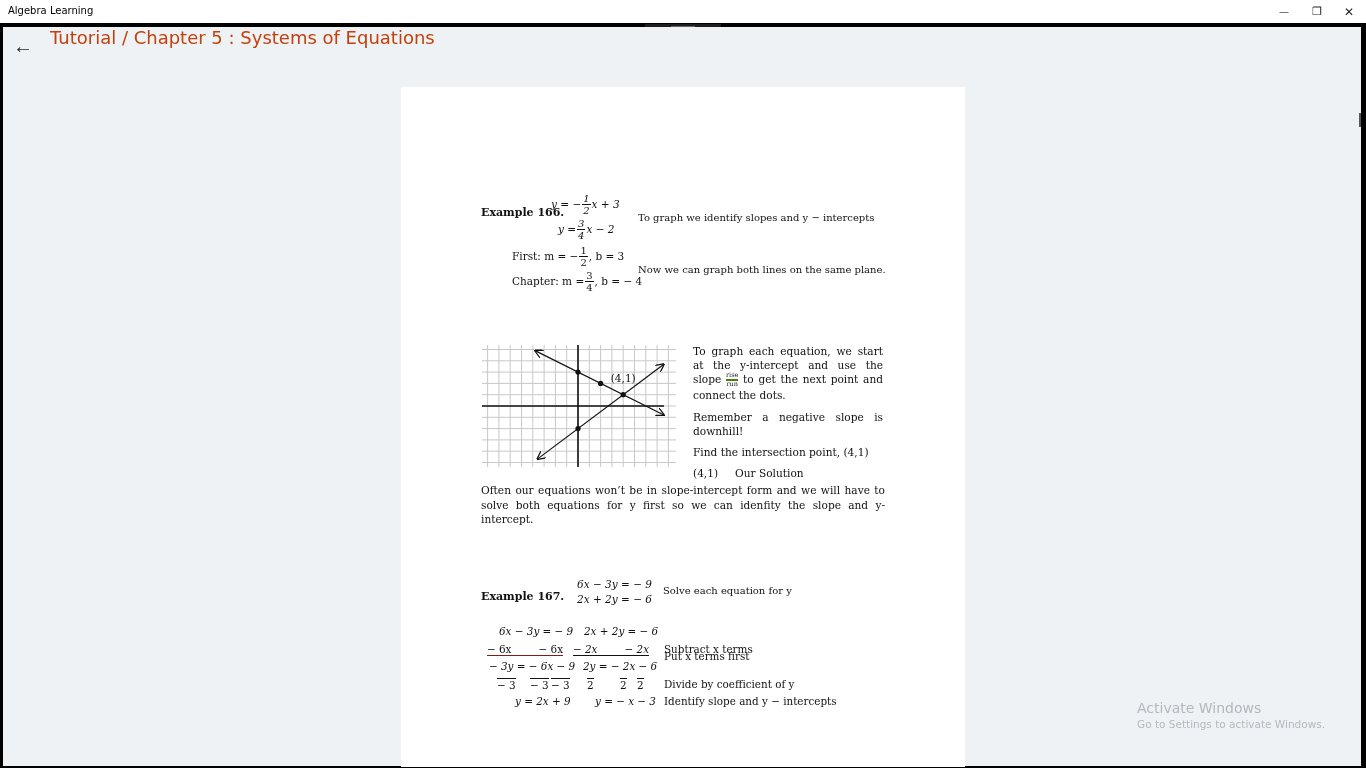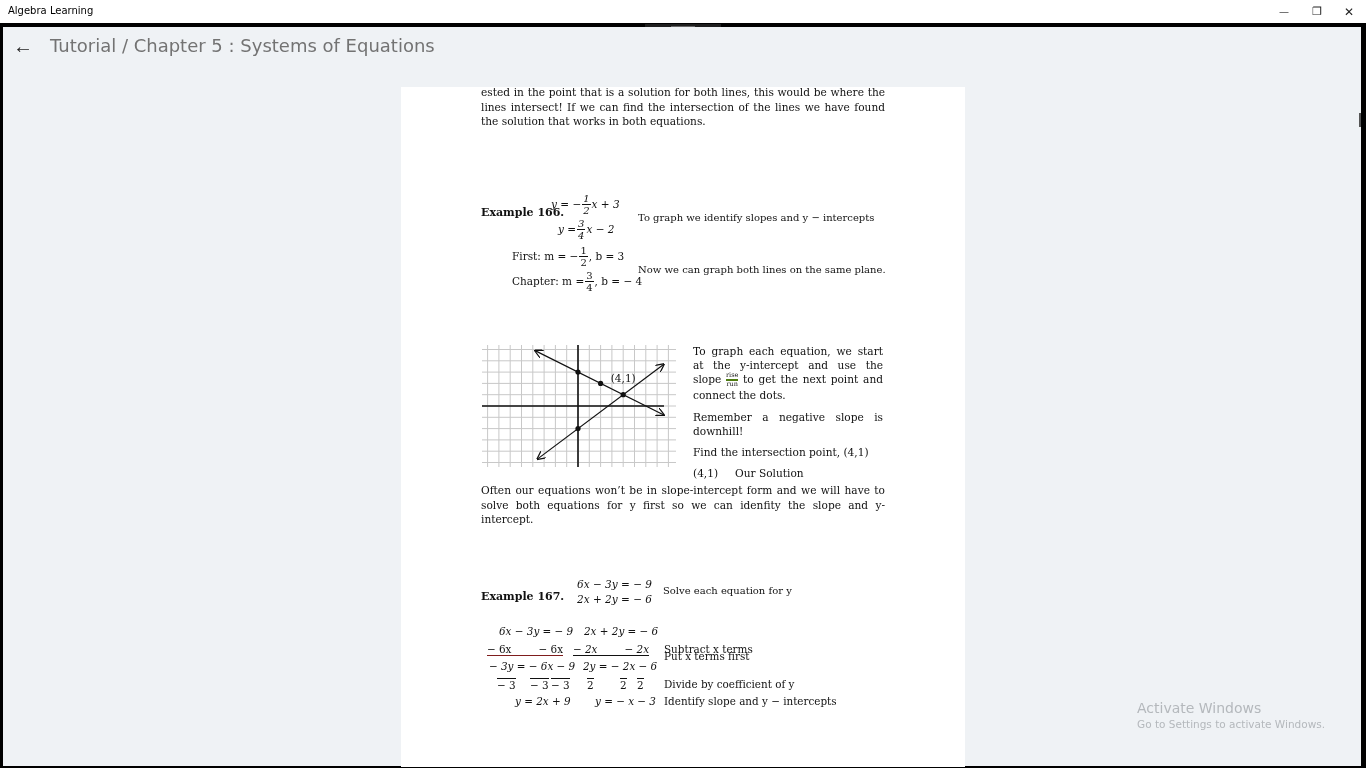--- a/index.html
+++ b/index.html
@@ -6,21 +6,21 @@
   body{width:1366px;height:768px;overflow:hidden;background:#fff;font-family:"Liberation Sans",sans-serif;position:relative;}
   .titlebar{position:absolute;left:0;top:0;width:1366px;height:23px;background:#fff;}
   .titlebar .app-title{position:absolute;left:8px;top:5px;font-size:10px;color:#000;font-family:"DejaVu Sans",sans-serif;}
   .winbtn{position:absolute;top:0;width:34px;height:23px;display:flex;align-items:center;justify-content:center;font-size:12px;color:#222;cursor:pointer;}
   .frame{position:absolute;left:0;top:23px;width:1366px;height:745px;background:#000;}
   .app{position:absolute;left:3px;top:27px;width:1358px;height:739px;background:#eff2f5;}
   .drag-handle{position:absolute;left:645px;top:24px;width:76px;height:8px;background:#1e1e1e;}
   .drag-handle::after{content:"";position:absolute;left:26px;top:2px;width:24px;height:2px;background:#666;}
   .header{position:absolute;left:0;top:0;height:38px;width:100%;}
   .back{position:absolute;left:10px;top:8px;width:22px;height:22px;font-size:20px;line-height:22px;color:#222;cursor:pointer;}
-  .page-title{position:absolute;left:47px;top:8px;font-size:18px;color:#737373;font-family:"DejaVu Sans",sans-serif;font-weight:normal;letter-spacing:0px;}
+  .page-title{position:absolute;left:47px;top:0;font-size:18px;color:#c2410c;font-family:"DejaVu Sans",sans-serif;font-weight:normal;letter-spacing:0px;}
   .scrollbar{position:absolute;left:1356px;top:86px;width:2px;height:14px;background:#555;}
   .paper{position:absolute;left:398px;top:60px;width:564px;height:680px;background:#fff;overflow:hidden;font-family:"DejaVu Serif",serif;color:#111;}
   .para{position:absolute;left:80px;width:404px;font-size:10.6px;line-height:14.6px;text-align:justify;}
   .heading{position:absolute;left:80px;font-size:11px;font-weight:bold;margin-top:48px;}
   .mathcol{position:absolute;font-size:10.5px;text-align:right;white-space:nowrap;font-family:"DejaVu Serif",serif;}
   .note{position:absolute;font-size:10px;white-space:nowrap;}
   .frac{display:inline-flex;flex-direction:column;vertical-align:middle;text-align:center;font-size:10px;line-height:11px;margin:0 1px;}
   .frac .num{border-bottom:1px solid #111;padding:0 1px;}
   .side{position:absolute;left:292px;width:190px;font-size:10.6px;line-height:14.2px;text-align:justify;}
   .side p{margin:0 0 7px 0;}
@@ -53,21 +53,20 @@
 <div class="drag-handle"></div>
 
 <div class="app">
   <div class="header">
     <div class="back"><span>←</span></div>
     <div class="page-title">Tutorial / Chapter 5 :  Systems of Equations</div>
   </div>
   <div class="scrollbar"></div>
 
   <div class="paper">
-    <div class="para" style="top:-2px">ested in the point that is a solution for both lines, this would be where the lines intersect! If we can find the intersection of the lines we have found the solution that works in both equations.</div>
 
     <div class="heading" style="top:71px">Example 166.</div>
 
     <div class="mathcol" style="left:150px;top:106px;font-style:italic">
       <span>y = −</span><span class="frac">
           <span class="num">1</span>
           <span>2</span>
         </span><span>x + 3</span>
     </div>
     <div class="mathcol" style="left:157px;top:131px;font-style:italic">

